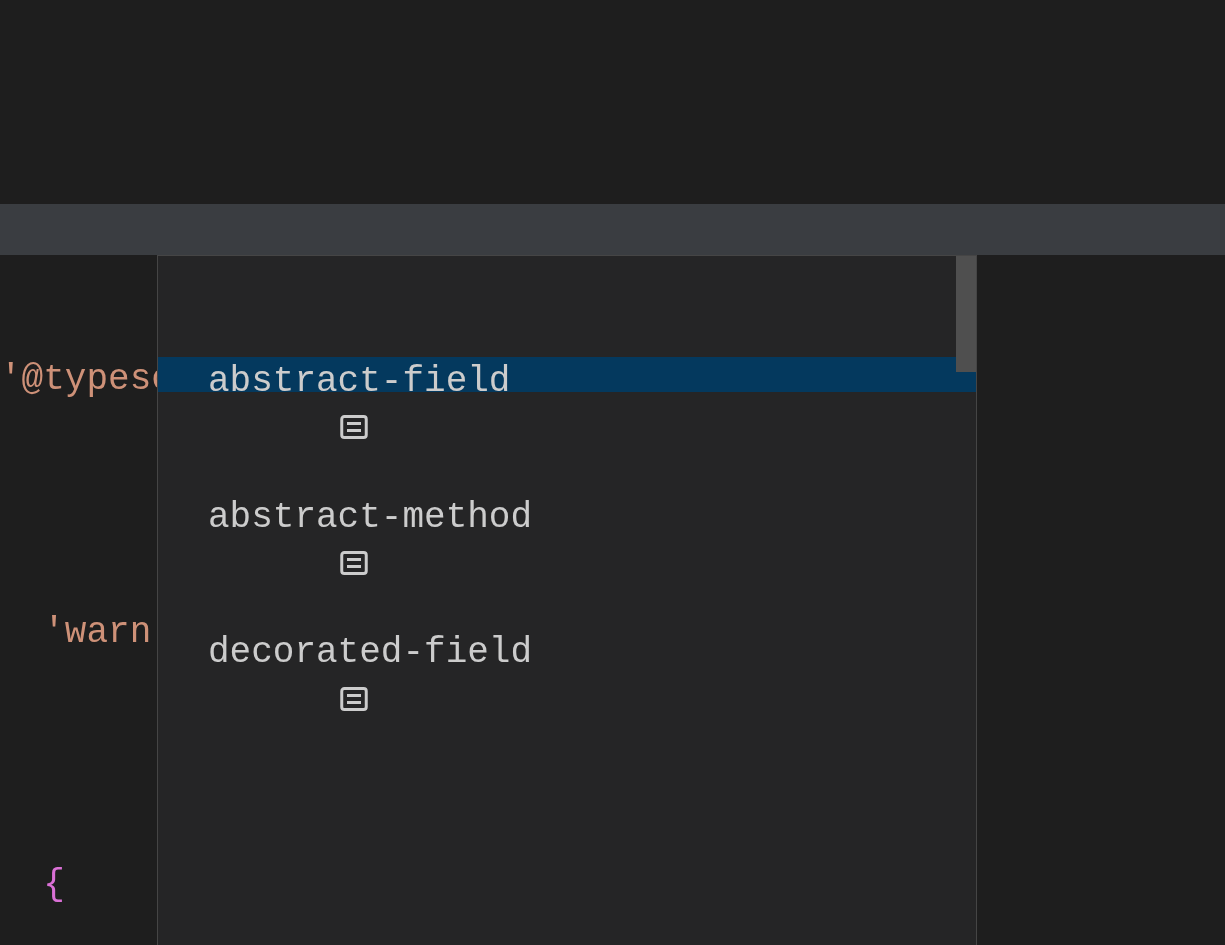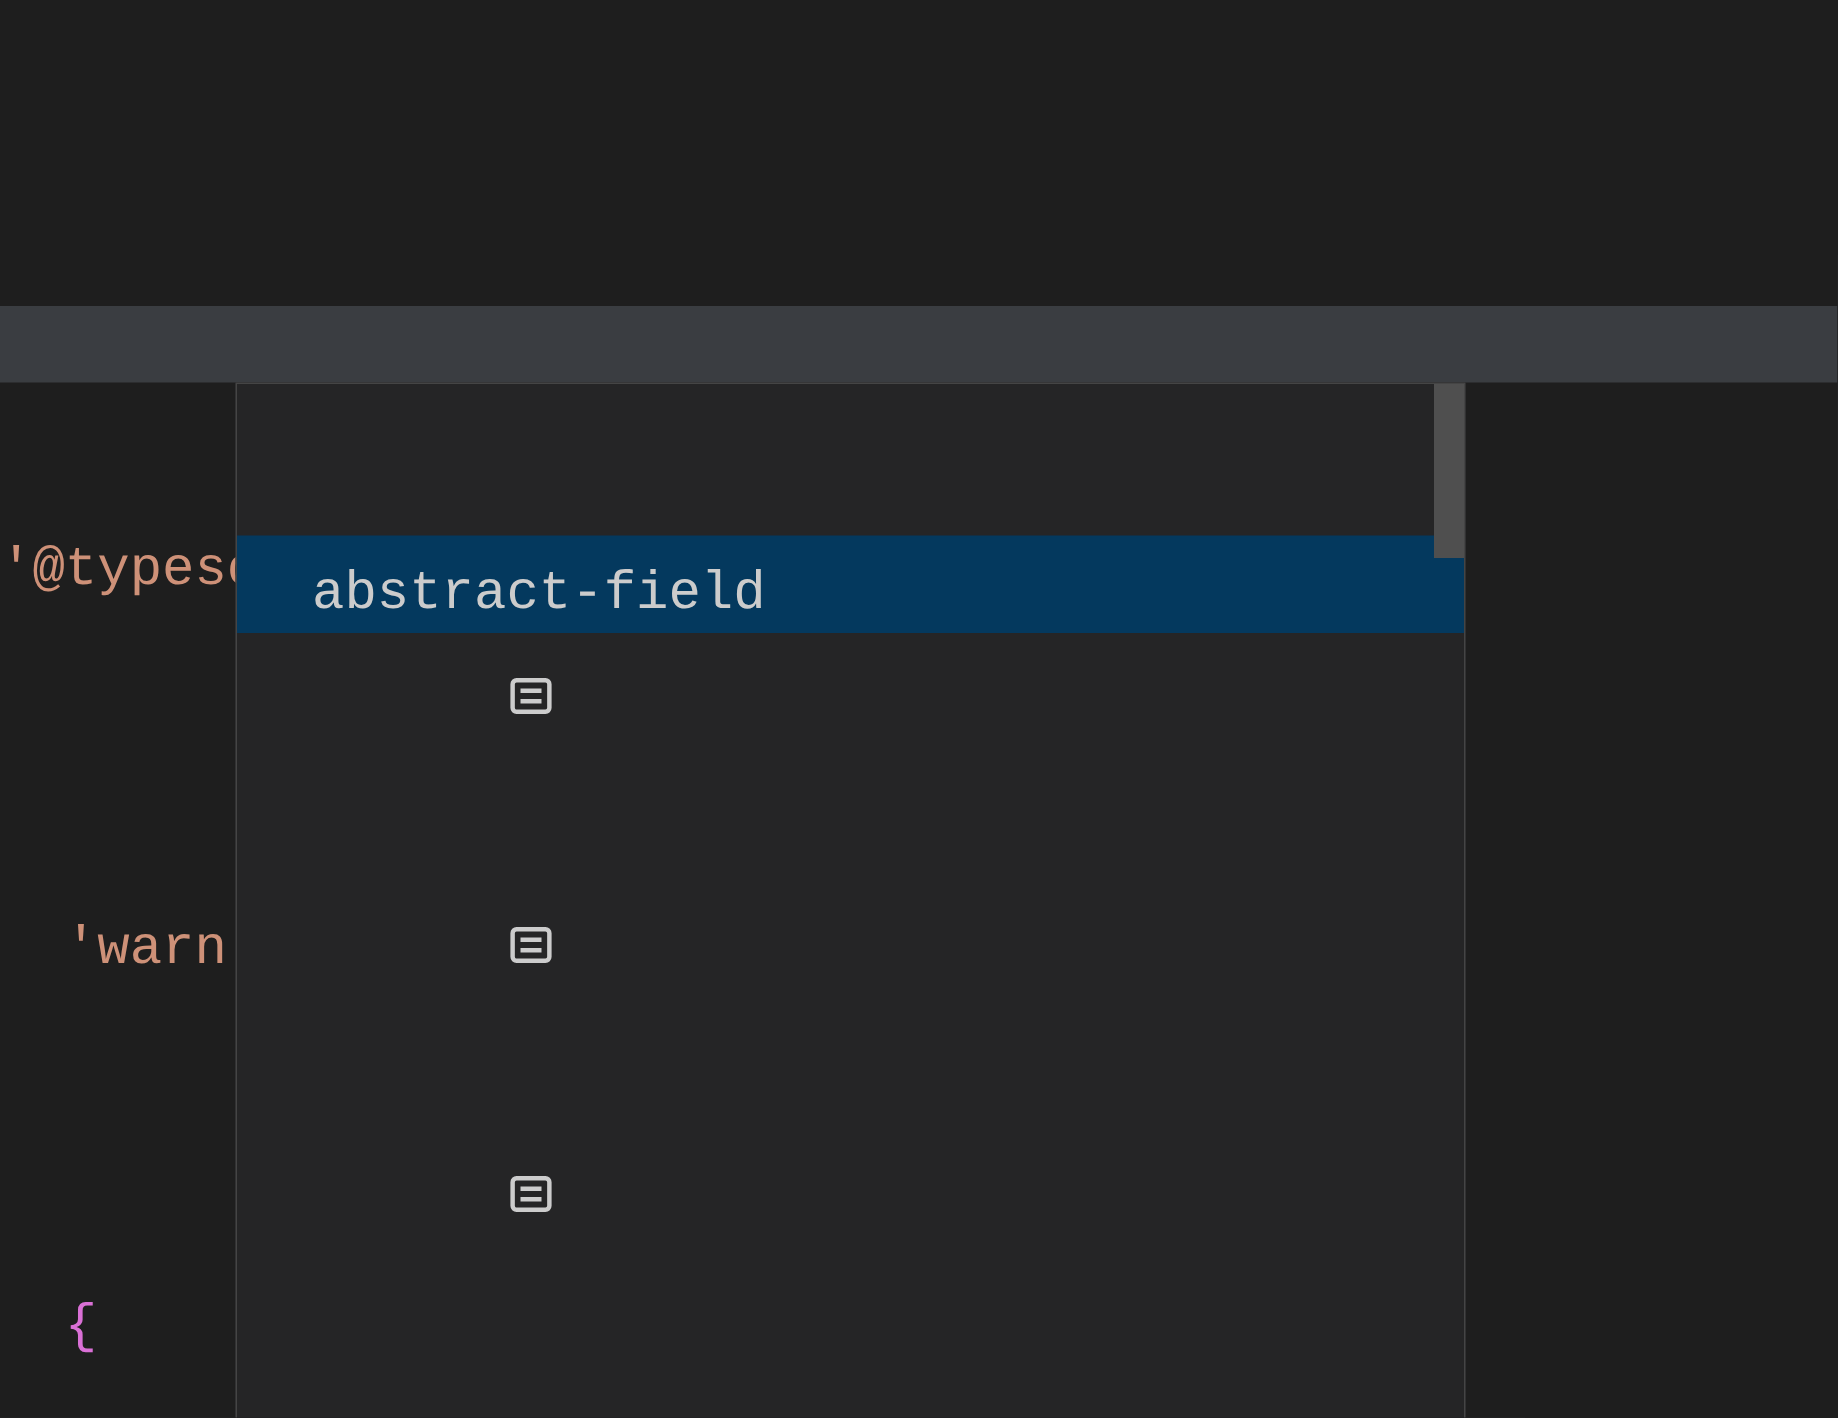--- a/index.html
+++ b/index.html
@@ -47,22 +47,22 @@
     position: absolute;
     left: 157px;
     top: 255px;
     width: 820px;
     background: #252526;
     border: 1px solid #454545;
     z-index: 100;
   }
   .ac-item {
     display: flex;
-    align-items: flex-end;
-    height: 65px;
+    align-items: flex-start;
+    height: 35px;
     padding: 0 8px;
     position: relative;
   }
   .ac-item.selected {
     background: #04395e;
   }
   .ac-icon {
     width: 30px;
     height: 28px;
     margin-right: 12px;
@@ -152,29 +152,31 @@
       <span class="ac-label">abstract-field</span>
     </div>
     <div class="ac-item">
       <span class="ac-icon">
         <svg viewBox="0 0 16 16" fill="none">
             <rect x="1" y="2" width="14" height="12" rx="1.5" stroke="#cccccc" stroke-width="1.7"></rect>
             <line x1="4" y1="6" x2="12" y2="6" stroke="#cccccc" stroke-width="1.7"></line>
             <line x1="4" y1="10" x2="12" y2="10" stroke="#cccccc" stroke-width="1.7"></line>
           </svg>
       </span>
+      <span class="ac-label">abstract-method</span>
     </div>
     <div class="ac-item">
       <span class="ac-icon">
         <svg viewBox="0 0 16 16" fill="none">
             <rect x="1" y="2" width="14" height="12" rx="1.5" stroke="#cccccc" stroke-width="1.7"></rect>
             <line x1="4" y1="6" x2="12" y2="6" stroke="#cccccc" stroke-width="1.7"></line>
             <line x1="4" y1="10" x2="12" y2="10" stroke="#cccccc" stroke-width="1.7"></line>
           </svg>
       </span>
+      <span class="ac-label">decorated-field</span>
     </div>
     
     
     
     
     
     
     <div class="ac-scrollbar"></div>
   </div>
 </div>

